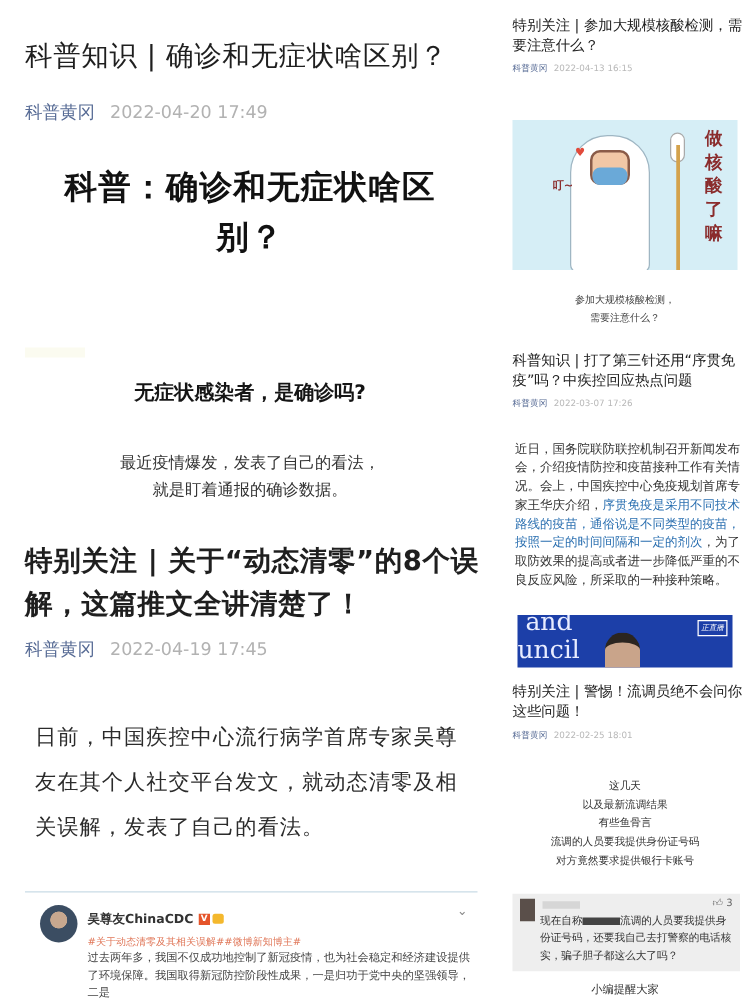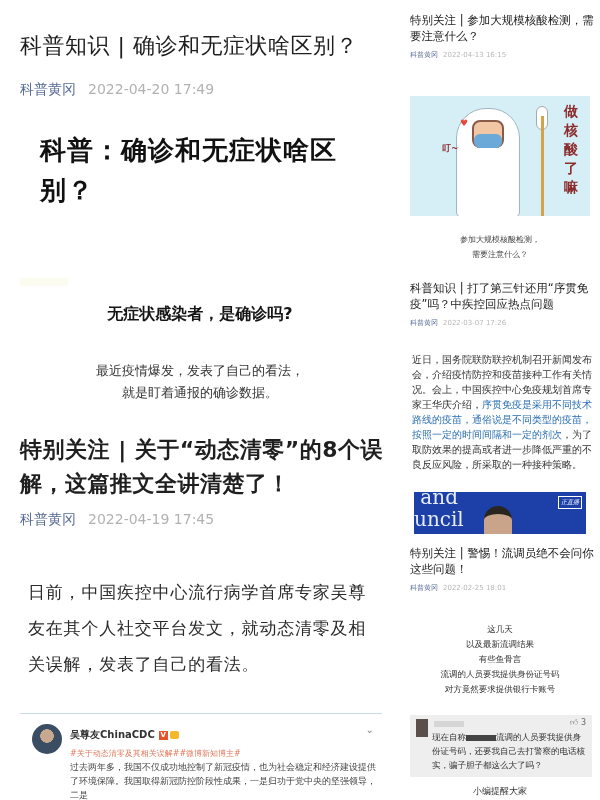--- a/index.html
+++ b/index.html
@@ -10,32 +10,32 @@
     .right-col { position: absolute; left: 400px; top: 0; width: 200px; height: 800px; overflow: hidden; }
 
     .article-title { font-size: 22px; line-height: 34px; color: #1f1f1f; font-weight: normal; letter-spacing: 0.5px; }
     .meta { font-size: 14px; margin-top: 6px; white-space: nowrap; }
     .meta .author { color: #576b95; }
     .meta .time { color: #b2b2b2; margin-left: 12px; text-align: right; }
 
     
     .a1 { position: absolute; left: 20px; top: 29px; width: 370px; }
     .a1 .meta { position: absolute; top: 46px; left: 0; }
-    .a1-hero { position: absolute; left: 0; top: 130px; width: 400px; font-size: 26px; font-weight: bold; line-height: 40px; color: #111; letter-spacing: 1px; padding: 0 40px; }
+    .a1-hero { position: absolute; left: 0; top: 130px; width: 400px; text-align: center; font-size: 26px; font-weight: bold; line-height: 40px; color: #111; letter-spacing: 1px; padding: 0 40px; }
 
     .a1-img { position: absolute; left: 0; top: 268px; width: 400px; height: 150px; }
     .a1-img .faint { position: absolute; left: 20px; top: 10px; width: 48px; height: 8px; background: #fbfbf0; }
     .a1-img .q { position: absolute; left: 0; top: 36px; width: 400px; text-align: center; font-size: 16px; font-weight: bold; color: #151515; }
     .a1-img .p { position: absolute; left: 0; top: 92px; width: 400px; text-align: center; font-size: 13px; line-height: 22px; color: #333; }
 
     
     .a2 { position: absolute; left: 20px; top: 433px; width: 370px; }
     .a2 .title { font-size: 22px; line-height: 34px; color: #1f1f1f; letter-spacing: 0.5px; }
     .a2 .meta { margin-top: 10px; }
-    .a2-body { position: absolute; left: 28px; top: 574px; width: 350px; font-size: 17px; line-height: 36px; color: #2b2b2b; letter-spacing: 0.8px; }
+    .a2-body { position: absolute; left: 28px; top: 574px; width: 350px; font-size: 17px; line-height: 36px; color: #2b2b2b; letter-spacing: 0.8px; font-family: Liberation Mono, monospace; }
 
     .weibo { position: absolute; left: 20px; top: 713px; width: 362px; height: 90px; border-top: 1px solid #c9dbe6; background: #fff; }
     .weibo .avatar { position: absolute; left: 12px; top: 10px; width: 30px; height: 30px; border-radius: 50%; background: radial-gradient(circle at 50% 40%, #c8a88f 0 28%, #3b4d62 30% 100%); }
     .weibo .name { position: absolute; left: 50px; top: 14px; font-size: 10px; font-weight: bold; color: #333; white-space: nowrap; }
     .weibo .badge-v { display: inline-block; width: 9px; height: 9px; background: #e5542a; color: #fff; font-size: 7px; line-height: 9px; text-align: center; margin-left: 4px; vertical-align: middle; }
     .weibo .badge-crown { display: inline-block; width: 9px; height: 8px; background: #f4b82d; border-radius: 2px; margin-left: 2px; vertical-align: middle; }
     .weibo .chev { position: absolute; right: 8px; top: 10px; font-size: 10px; color: #888; }
     .weibo .tags { position: absolute; left: 50px; top: 34px; font-size: 8px; color: #e0785a; white-space: nowrap; }
     .weibo .text { position: absolute; left: 50px; top: 46px; width: 310px; font-size: 9px; line-height: 14px; color: #444; }
 

